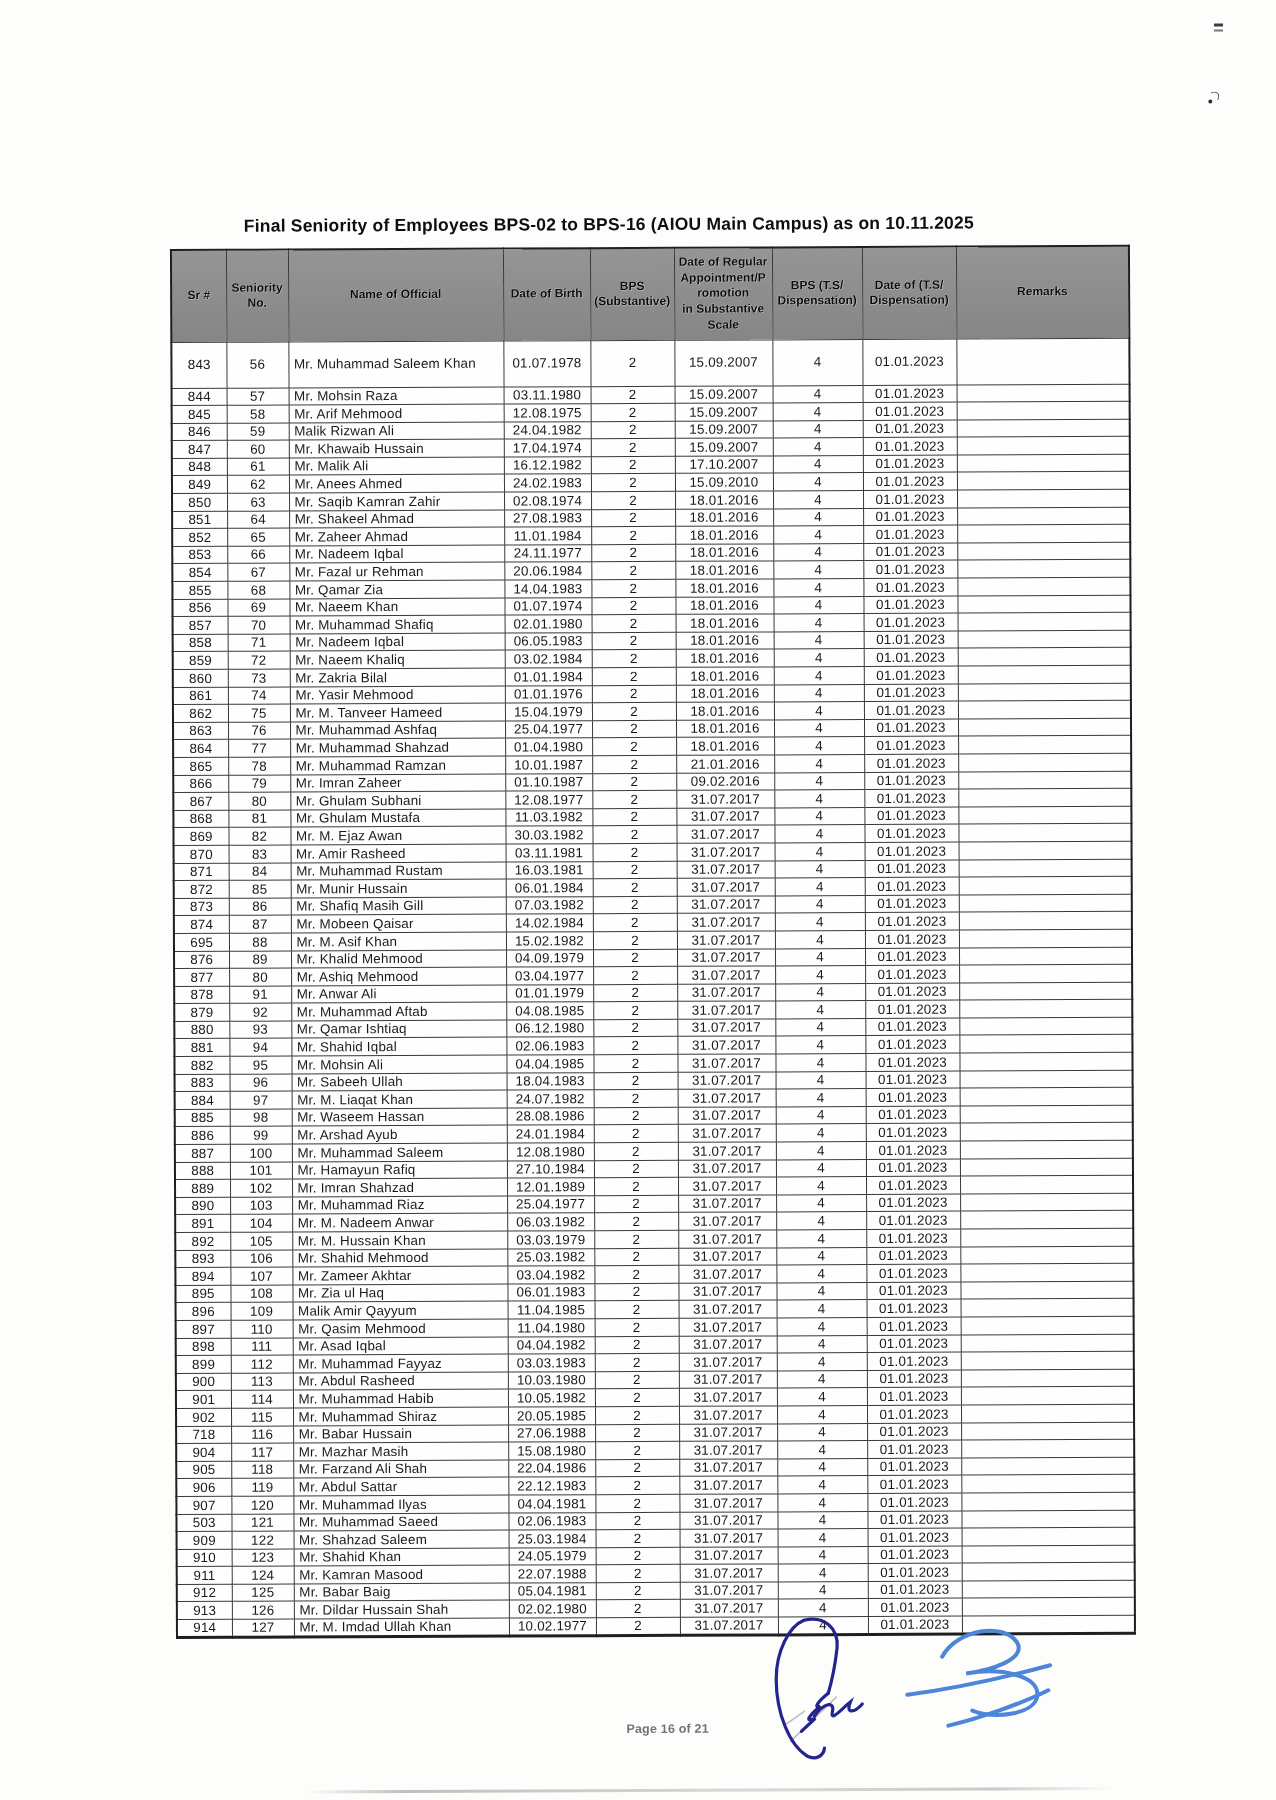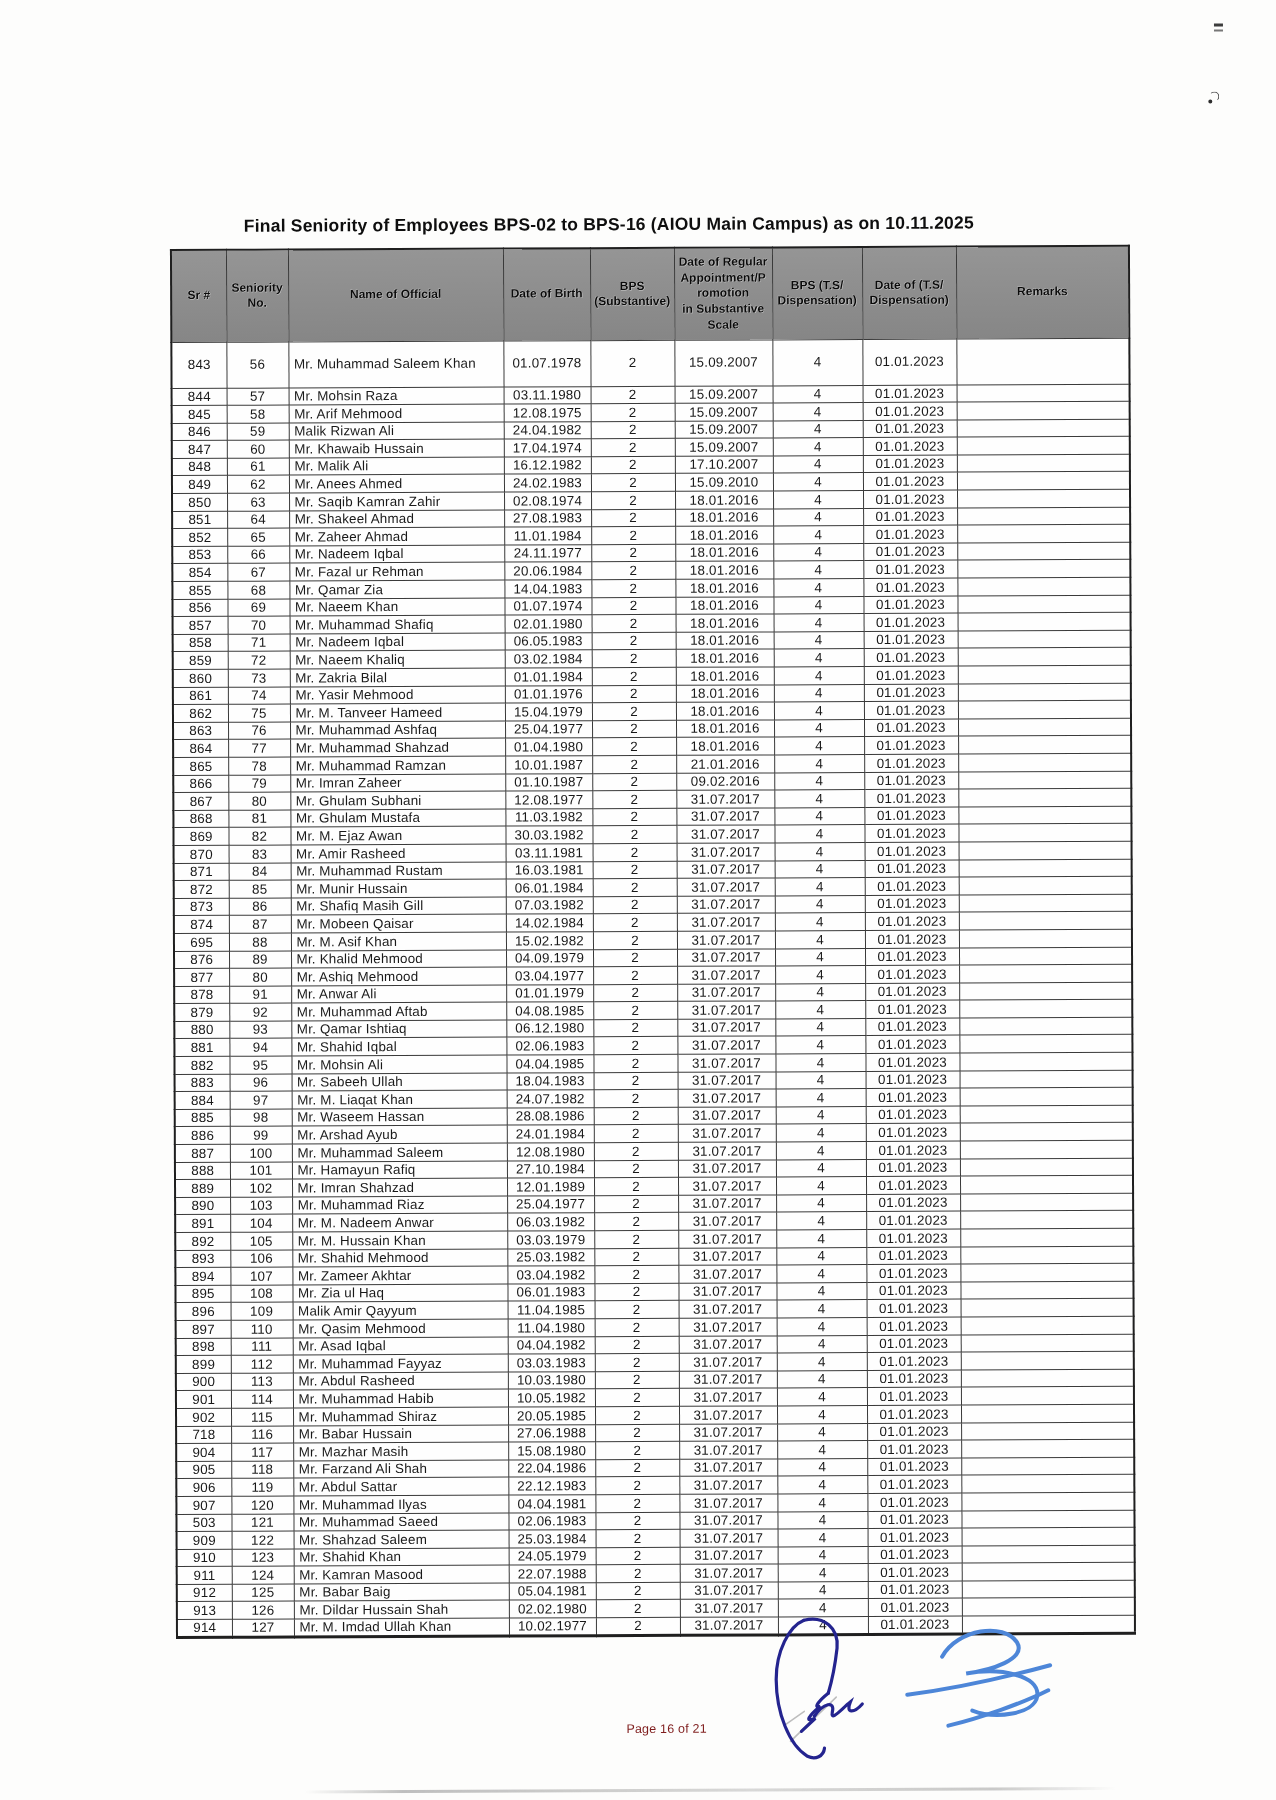--- a/index.html
+++ b/index.html
@@ -49,21 +49,21 @@
   tbody tr.first-row{height:46px;font-size:15px;}
   tbody td{
     font-size:13.4px;line-height:1;
     text-align:center;vertical-align:middle;
     letter-spacing:0.2px;
     color:#191919;
   }
   tbody td.c-name{text-align:left;padding-left:5px;}
   .page-footer{
     position:absolute;left:622px;top:1722px;
-    font-size:12.5px;font-weight:400;color:#7f1d1d;
+    font-size:12.5px;font-weight:700;color:#737373;
     letter-spacing:0.2px;
   }
   .sig-svg{position:absolute;left:0;top:0;pointer-events:none;}
   .artifact-1{
     position:absolute;left:1217px;top:26px;width:9px;height:3px;
     border-top:3px solid #3c3c3c;border-bottom:2px solid #777;
   }
   .artifact-2{
     position:absolute;left:1212px;top:94px;width:8px;height:8px;
     border:1.6px solid #4a4a4a;border-bottom-color:transparent;border-left-color:transparent;

